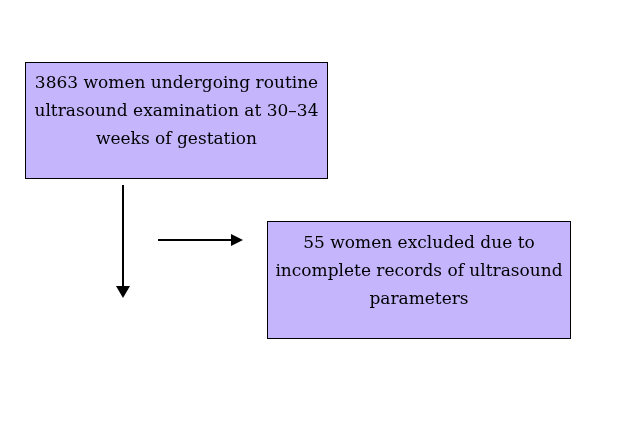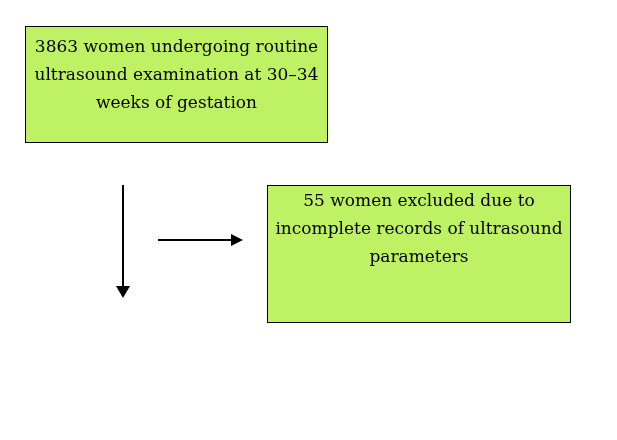--- a/index.html
+++ b/index.html
@@ -13,30 +13,31 @@
     height: 440px;
     background: #ffffff;
     font-family: "DejaVu Serif", "Liberation Serif", serif;
     color: #000000;
     overflow: hidden;
   }
   .box {
     position: absolute;
     box-sizing: border-box;
     border: 1px solid #000000;
-    background: #bef264;
+    background: #c4b5fd;
     text-align: center;
+    margin-top: 36px;
   }
   .box-text {
     white-space: pre-line;
     font-size: 17px;
     line-height: 28px;
   }
   .box-cohort   { left: 25px;  top: 26px;  width: 303px; height: 117px; padding-top: 5px; }
-  .box-excluded { left: 267px; top: 185px; width: 304px; height: 138px; }
+  .box-excluded { left: 267px; top: 185px; width: 304px; height: 118px; padding-top: 6px; }
   .box-eligible { left: 9px;   top: 335px; width: 303px; height: 92px;  padding-top: 5px; }
 
   .arrow-part { position: absolute; }
   .v-line {
     left: 122px; top: 185px;
     width: 2px; height: 101px;
     background: #000000;
   }
   .v-head {
     left: 116px; top: 286px;

